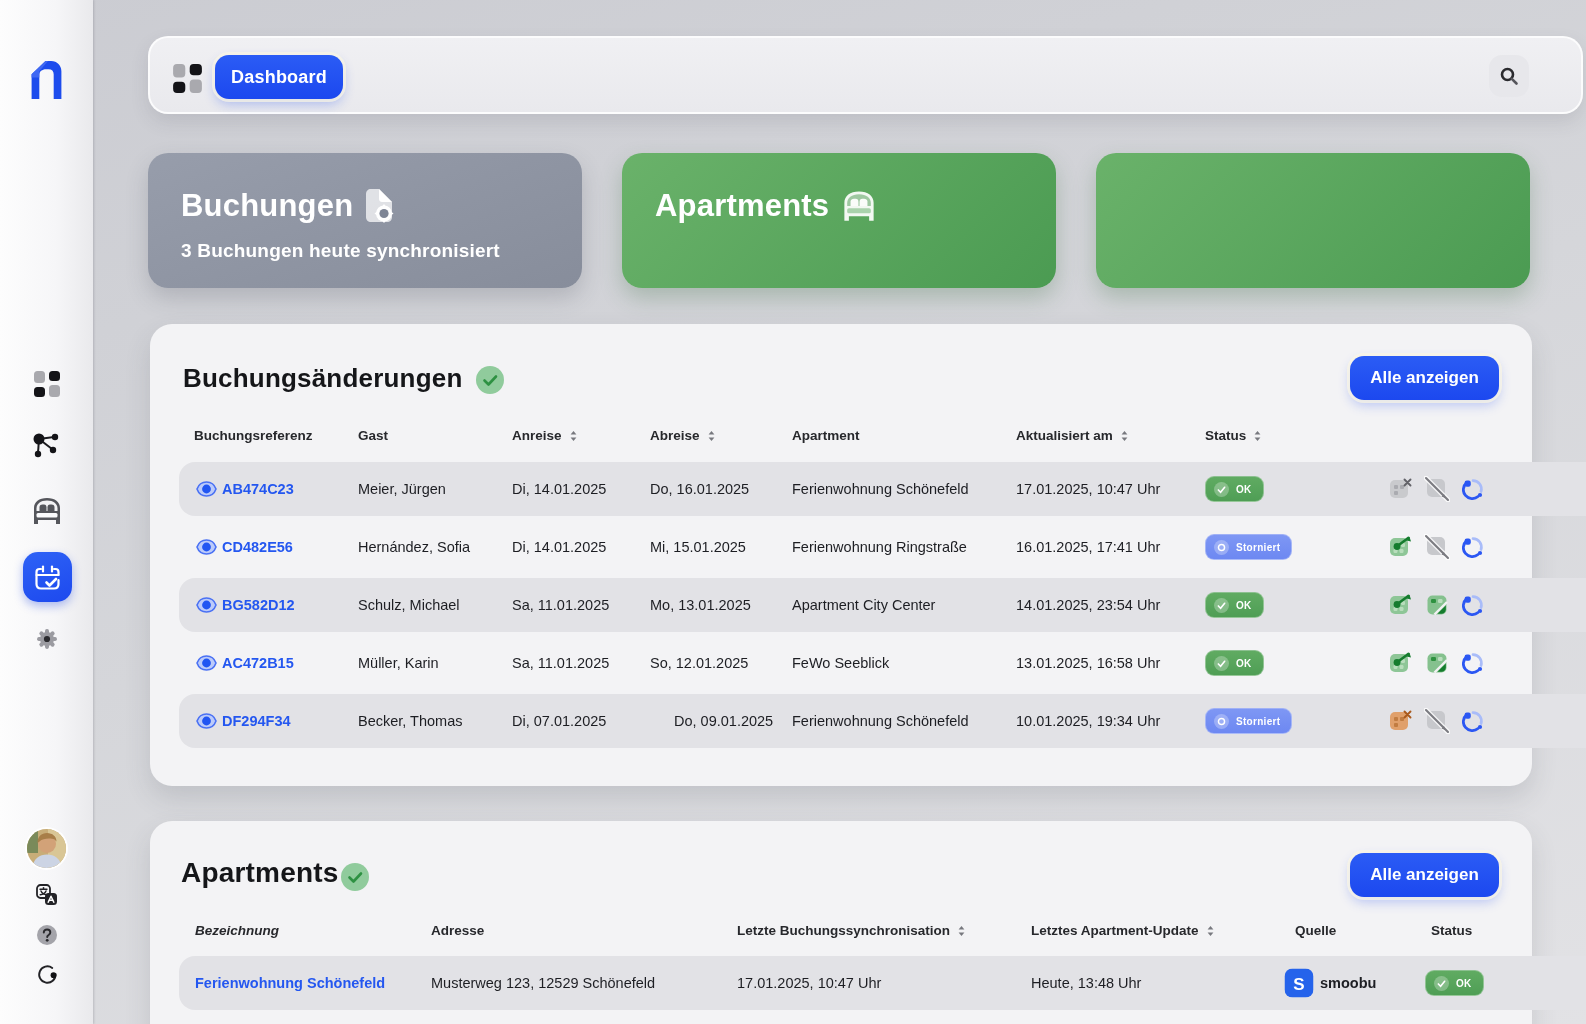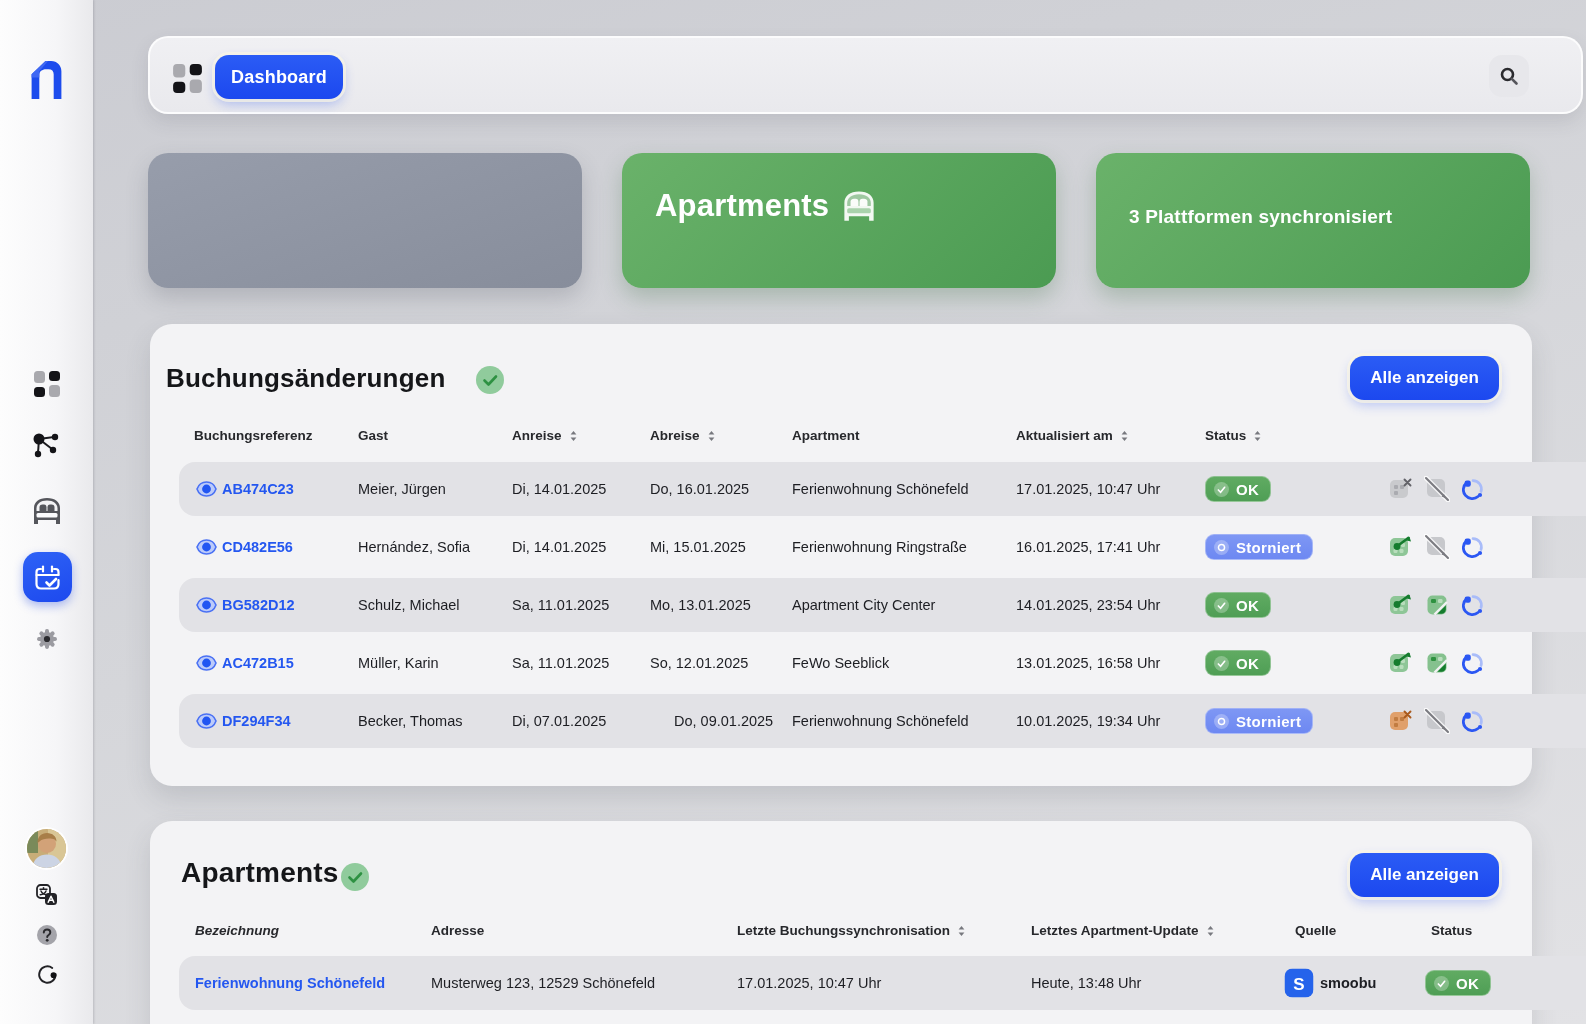--- a/index.html
+++ b/index.html
@@ -71,21 +71,21 @@
     background:linear-gradient(180deg,#2b5cf5,#1c48ef); border-radius:14px;
     color:#fff; font-weight:bold; font-size:17px;
     display:flex; align-items:center; justify-content:center;
     box-shadow:0 0 0 3px rgba(251,247,228,.7), 0 5px 12px rgba(28,72,239,.28);
   }
   .th { position:absolute; font-size:13.5px; font-weight:bold; color:#27282c; white-space:nowrap; }
   .row { position:absolute; left:29px; width:1488px; height:54px; border-radius:16px; }
   .row.g { background:#e2e2e6; }
   .cell { position:absolute; top:50%; transform:translateY(-50%); font-size:14.5px; color:#1d1e23; white-space:nowrap; font-weight:500; }
   .ref { color:#2457f0; font-weight:bold; font-size:14.5px; }
-  .pill { position:absolute; top:50%; transform:translateY(-50%); height:26px; border-radius:9px; display:flex; align-items:center; color:#fff; font-size:15px; font-weight:bold; letter-spacing:.3px; padding:0 11px 0 8px; gap:7px; }
+  .pill { position:absolute; top:50%; transform:translateY(-50%); height:26px; border-radius:9px; display:flex; align-items:center; color:#fff; font-size:10px; font-weight:bold; letter-spacing:.3px; padding:0 11px 0 8px; gap:7px; }
   .pill.ok { background:linear-gradient(180deg,#60ab62,#4f9e55); border:1px solid rgba(255,255,255,.35); }
   .pill.st { background:linear-gradient(180deg,#7e97f4,#6d88f2); border:1px solid rgba(255,255,255,.35); }
   .pill .ic { width:15px; height:15px; border-radius:50%; background:rgba(255,255,255,.28); display:flex; align-items:center; justify-content:center; }
   .acticon { position:absolute; top:50%; transform:translate(-50%,-50%); }
   .sort { display:inline-block; vertical-align:-1px; margin-left:8px; }
 </style>
 </head>
 <body>
 
 <div class="sidebar">
@@ -195,40 +195,54 @@
   <div class="dashpill">Dashboard</div>
   <div class="searchbtn">
     <svg width="20" height="20" viewBox="0 0 20 20">
       <circle cx="8.5" cy="8.5" r="5.5" fill="none" stroke="#2a2a2e" stroke-width="2.6"></circle>
       <line x1="12.8" y1="12.8" x2="17.5" y2="17.5" stroke="#55555b" stroke-width="2.6" stroke-linecap="round"></line>
     </svg>
   </div>
 </div>
 
 <div class="card gray">
+  <div class="cardtitle">Buchungen
+    <svg width="31" height="36" viewBox="0 0 31 36">
+      <path d="M1 6 C1 3 3 1 6 1 H14 L27 14 V29 C27 32 25 34 22 34 H6 C3 34 1 32 1 29 Z" fill="rgba(255,255,255,.72)"></path>
+      <path d="M14 1 L27 14 H17 C15.3 14 14 12.7 14 11 Z" fill="rgba(255,255,255,.98)"></path>
+      <g>
+        <circle cx="19" cy="25.5" r="8" fill="#fff"></circle>
+        <path d="M19 16 l2 2.6 -4 0 Z" fill="#fff"></path>
+        <path d="M28.5 25.5 l-2.6 2 0 -4 Z" fill="#fff"></path>
+        <path d="M19 35 l-2 -2.6 4 0 Z" fill="#fff"></path>
+        <path d="M9.5 25.5 l2.6 -2 0 4 Z" fill="#fff"></path>
+        <circle cx="19" cy="25.5" r="4.6" fill="#7e8595"></circle>
+      </g>
+    </svg>
+  </div>
+  <div class="cardsub">3 Buchungen heute synchronisiert</div>
 </div>
 
 <div class="card green1">
   <div class="cardtitle">Apartments
     <svg width="36" height="30" viewBox="0 0 32 26">
       <path d="M3 26 V10 C3 4 8 0 16 0 C24 0 29 4 29 10 V26 H25 V22 H7 V26 Z" fill="rgba(255,255,255,.92)"></path>
       <path d="M16 2.5 C9.5 2.5 5.5 5.8 5.5 10.5 V13 H26.5 V10.5 C26.5 5.8 22.5 2.5 16 2.5 Z" fill="rgba(90,160,95,.55)"></path>
       <path d="M8.5 9 C8.5 7.3 10 6.5 11.5 6.5 H13 C14.7 6.5 15.5 7.6 15.5 9.3 V13 H8.5 Z" fill="rgba(255,255,255,.95)"></path>
       <path d="M23.5 9 C23.5 7.3 22 6.5 20.5 6.5 H19 C17.3 6.5 16.5 7.6 16.5 9.3 V13 H23.5 Z" fill="rgba(255,255,255,.95)"></path>
       <rect x="5.5" y="15" width="21" height="4.5" rx="1.5" fill="rgba(120,185,125,.6)"></rect>
     </svg>
   </div>
 </div>
 
 <div class="card green2">
-  <div class="cardsub">3 Plattformen synchronisiert</div>
 </div>
 
 <div class="panel panel1">
-  <div class="ptitle" style="left:16px;top:39px;font-size:26px;">Buchungsänderungen</div>
+  <div class="ptitle" style="left:33px;top:39px;font-size:26px;">Buchungsänderungen</div>
   <svg class="abs" style="left:326px;top:42px" width="28" height="28" viewBox="0 0 28 28">
     <circle cx="14" cy="14" r="14" fill="#90cb9c"></circle>
     <path d="M8.5 14.5 L12.5 18.5 L20 10.5" fill="none" stroke="#2e9142" stroke-width="2.6" stroke-linecap="round" stroke-linejoin="round"></path>
   </svg>
   <div class="allebtn" style="right:33px;top:32px;">Alle anzeigen</div>
 
   <div class="th" style="left:44px;top:104px;">Buchungsreferenz</div>
   <div class="th" style="left:208px;top:104px;">Gast</div>
   <div class="th" style="left:362px;top:104px;">Anreise<svg class="sort" width="7" height="10" viewBox="0 0 7 10">
         <path d="M3.5 0 L6.4 3.6 H0.6 Z" fill="#77787e"></path>

